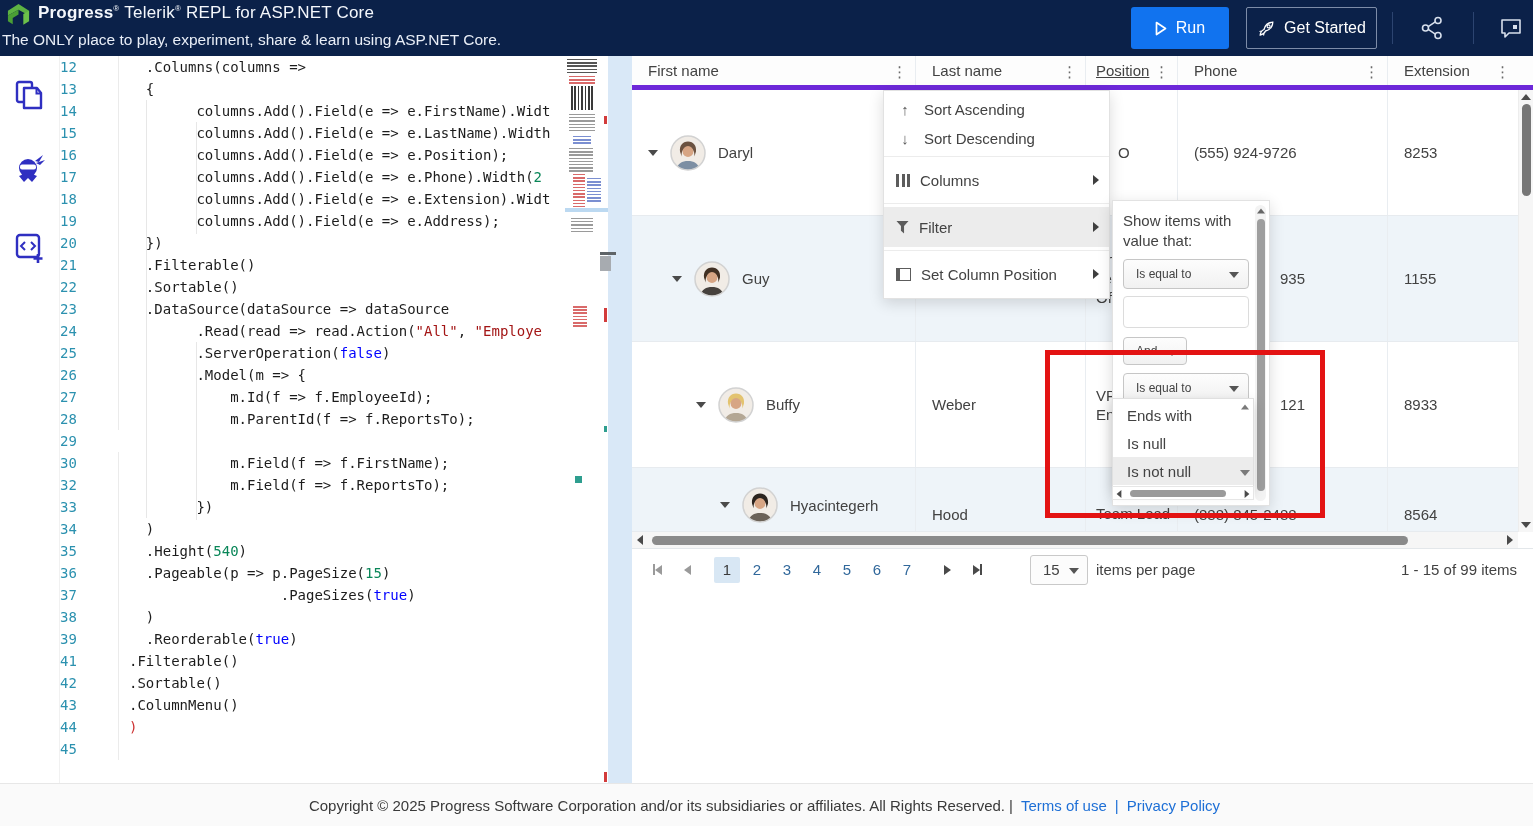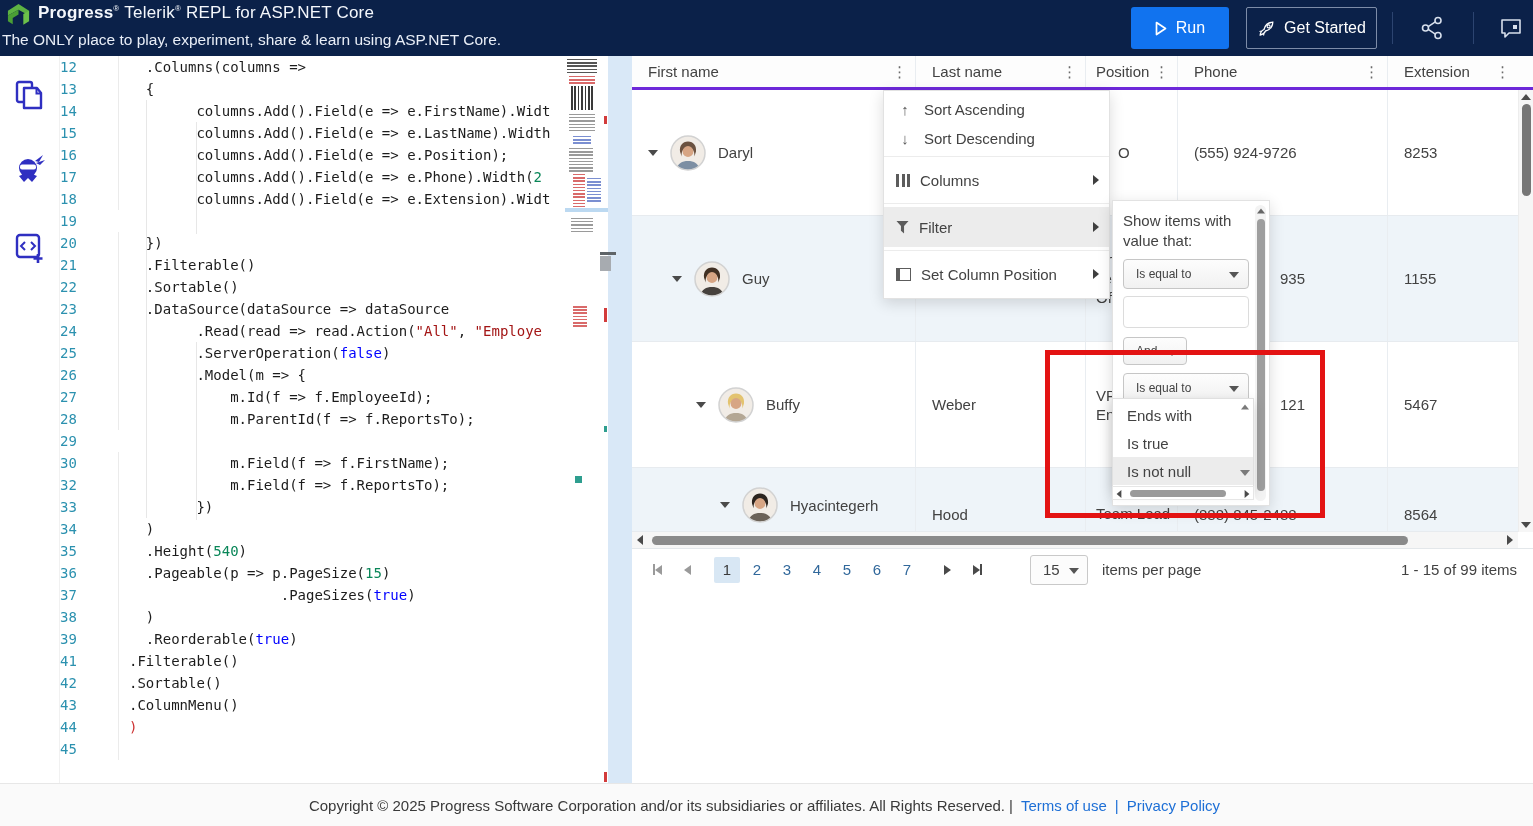--- a/index.html
+++ b/index.html
@@ -51,21 +51,21 @@
   .mm-rrule{ background:#d23b3b; }
 
   
   #splitter { position:absolute; left:608px; top:56px; width:24px; height:727px; background:#d9e8f7; z-index:7; }
   #split-grip { position:absolute; left:-8px; top:196px; width:16px; height:22px; }
   #split-grip .g1{ width:16px; height:3px; background:#5f6468; }
   #split-grip .g2{ width:11px; height:15px; background:#a7abb0; margin-top:1px; }
 
   
   #gridpane { position:absolute; left:632px; top:56px; width:901px; height:727px; background:#fff; z-index:8; color:#424242; }
-  #grid-header { display:flex; height:34px; border-bottom:3px solid #6d28d9; background:#fdfdfd; }
+  #grid-header { display:flex; height:34px; border-bottom:5px solid #6d28d9; background:#fdfdfd; }
   .ghc { display:flex; align-items:center; padding-left:16px; position:relative; font-size:15px; color:#424242; }
   .ghc + .ghc { border-left:1px solid #e9edf1; }
   .ghc.tight { padding-left:10px; }
   .dots { position:absolute; right:8px; top:7px; font-size:15px; color:#6a6a6a; cursor:pointer; letter-spacing:0; }
   .grow { display:flex; border-bottom:1px solid #e7ebef; }
   .grow.alt { background:#eef4f9; }
   .gc { flex:none; display:flex; align-items:center; padding-left:16px; overflow:hidden; font-size:15px; }
   .gc + .gc { border-left:1px solid #e9edf1; }
   .gc.c1 { padding-left:0; }
   .gc.pos { padding-left:10px; }
@@ -98,21 +98,21 @@
   .ptri-r { width:0;height:0;border-top:5.5px solid transparent;border-bottom:5.5px solid transparent;border-left:7px solid #9a9a9a; }
   .pnav.en .pbar { background:#4a4a4a; }
   .pnav.en .ptri-r { border-left-color:#4a4a4a; }
   #pages { display:flex; margin-left:12px; }
   .pg { width:26px; height:26px; margin-right:4px; display:flex; align-items:center; justify-content:center;
     color:#31689b; cursor:pointer; border-radius:2px; }
   .pg.on { background:#d8e7f4; color:#3a3a3a; }
   #psize { margin-left:38px; width:58px; height:30px; border:1px solid #c9c9c9; border-radius:3px; background:#fcfcfc;
     display:flex; align-items:center; padding-left:12px; position:relative; cursor:pointer; }
   #psize .sa-d { position:absolute; right:8px; top:12px; border-top-color:#555; }
-  #ppl { margin-left:14px; color:#424242; }
+  #ppl { margin-left:8px; color:#424242; }
   #pinfo { position:absolute; right:16px; color:#424242; }
 
   
   #colmenu { position:absolute; left:883px; top:90px; width:227px; background:#fff; border:1px solid #e2e2e2;
     box-shadow:0 4px 14px rgba(0,0,0,.14); z-index:20; padding:4px 0; color:#424242; font-size:15px; }
   .mitem { height:40px; display:flex; align-items:center; padding:0 12px; position:relative; cursor:pointer; }
   .mitem.sm { height:29px; }
   .mitem.active { background:#ececec; }
   .mic { width:18px; margin-right:10px; color:#5c5c5c; font-size:15px; display:inline-flex; justify-content:center; }
   .ic-columns { width:14px; height:13px; background:repeating-linear-gradient(90deg,#5c5c5c 0 3px,transparent 3px 5.5px); }
@@ -237,21 +237,21 @@
 
 <div id="editor">
   <div>
       <div class="code-line"><span class="ln">12</span><span class="ltext"><span class="tk-d">  .Columns(columns =&gt;</span></span></div>
       <div class="code-line"><span class="ln">13</span><span class="ltext"><span class="tk-d">  {</span></span></div>
       <div class="code-line"><span class="ln">14</span><span class="ltext"><span class="tk-d">        columns.Add().Field(e =&gt; e.FirstName).Widt</span></span></div>
       <div class="code-line"><span class="ln">15</span><span class="ltext"><span class="tk-d">        columns.Add().Field(e =&gt; e.LastName).Width</span></span></div>
       <div class="code-line"><span class="ln">16</span><span class="ltext"><span class="tk-d">        columns.Add().Field(e =&gt; e.Position);</span></span></div>
       <div class="code-line"><span class="ln">17</span><span class="ltext"><span class="tk-d">        columns.Add().Field(e =&gt; e.Phone).Width(</span><span class="tk-g">2</span></span></div>
       <div class="code-line"><span class="ln">18</span><span class="ltext"><span class="tk-d">        columns.Add().Field(e =&gt; e.Extension).Widt</span></span></div>
-      <div class="code-line"><span class="ln">19</span></div>
+      <div class="code-line"><span class="ln">19</span><span class="ltext"><span class="tk-d">        columns.Add().Field(e =&gt; e.Address);</span></span></div>
       <div class="code-line"><span class="ln">20</span><span class="ltext"><span class="tk-d">  })</span></span></div>
       <div class="code-line"><span class="ln">21</span><span class="ltext"><span class="tk-d">  .Filterable()</span></span></div>
       <div class="code-line"><span class="ln">22</span><span class="ltext"><span class="tk-d">  .Sortable()</span></span></div>
       <div class="code-line"><span class="ln">23</span><span class="ltext"><span class="tk-d">  .DataSource(dataSource =&gt; dataSource</span></span></div>
       <div class="code-line"><span class="ln">24</span><span class="ltext"><span class="tk-d">        .Read(read =&gt; read.Action(</span><span class="tk-r">"All"</span><span class="tk-d">, </span><span class="tk-r">"Employe</span></span></div>
       <div class="code-line"><span class="ln">25</span><span class="ltext"><span class="tk-d">        .ServerOperation(</span><span class="tk-b">false</span><span class="tk-d">)</span></span></div>
       <div class="code-line"><span class="ln">26</span><span class="ltext"><span class="tk-d">        .Model(m =&gt; {</span></span></div>
       <div class="code-line"><span class="ln">27</span><span class="ltext"><span class="tk-d">            m.Id(f =&gt; f.EmployeeId);</span></span></div>
       <div class="code-line"><span class="ln">28</span><span class="ltext"><span class="tk-d">            m.ParentId(f =&gt; f.ReportsTo);</span></span></div>
       <div class="code-line cur"><span class="ln">29</span></div>
@@ -304,21 +304,21 @@
 <div id="gridpane">
   <div id="grid-header">
       <div class="ghc" style="width: 283px;">
         <span>First name</span>
         <span class="dots">⋮</span>
       </div>
       <div class="ghc" style="width: 170px;">
         <span>Last name</span>
         <span class="dots">⋮</span>
       </div>
-      <div class="ghc tight" style="width: 92px;">
+      <div class="ghc tight" style="width: 92px; text-decoration: underline;">
         <span>Position</span>
         <span class="dots">⋮</span>
       </div>
       <div class="ghc" style="width: 210px;">
         <span>Phone</span>
         <span class="dots">⋮</span>
       </div>
       <div class="ghc" style="width: 131px;">
         <span>Extension</span>
         <span class="dots">⋮</span>
@@ -411,21 +411,21 @@
         <div class="gc" style="width: 170px;">
           <span class="nm">Weber</span>
         </div>
         <div class="gc pos" style="width: 92px;">
           <div class="posin">VP, Engineering</div>
         </div>
         <div class="gc" style="width: 210px;">
           <span class="nm" style="margin-left: 86px;">121</span>
         </div>
         <div class="gc" style="width: 131px;">
-          <span class="nm">5467</span>
+          <span class="nm">8933</span>
         </div>
       </div>
       <div class="grow alt clipped">
         <div class="gc c1" style="width: 283px;">
           <span class="treewrap" style="padding-left: 88px;">
             <span class="exp"></span>
             <span class="avatar"><svg width="36" height="36" viewBox="0 0 36 36">
                 <clipPath id="avc3">
                   <circle cx="18" cy="18" r="17"></circle>
                 </clipPath>
@@ -544,21 +544,21 @@
     <span class="sarr sa-d"></span>
   </div>
   <div id="fp-vscroll">
     <span class="sarr sa-u"></span>
     <div id="fp-vthumb"></div>
   </div>
 </div>
 
 <div id="oplist">
     <div class="opt">Ends with</div>
-    <div class="opt">Is true</div>
+    <div class="opt">Is null</div>
     <div class="opt hl">Is not null</div>
   </div>
 <span class="sarr sa-u" id="op-up"></span>
 <span class="sarr sa-d" id="op-dn"></span>
 <div id="op-hscroll">
   <span class="sarr sa-l" style="left:3px;top:2px;transform:scale(.8);"></span>
   <div id="op-hthumb"></div>
   <span class="sarr sa-r" style="right:3px;top:2px;transform:scale(.8);"></span>
 </div>
 

